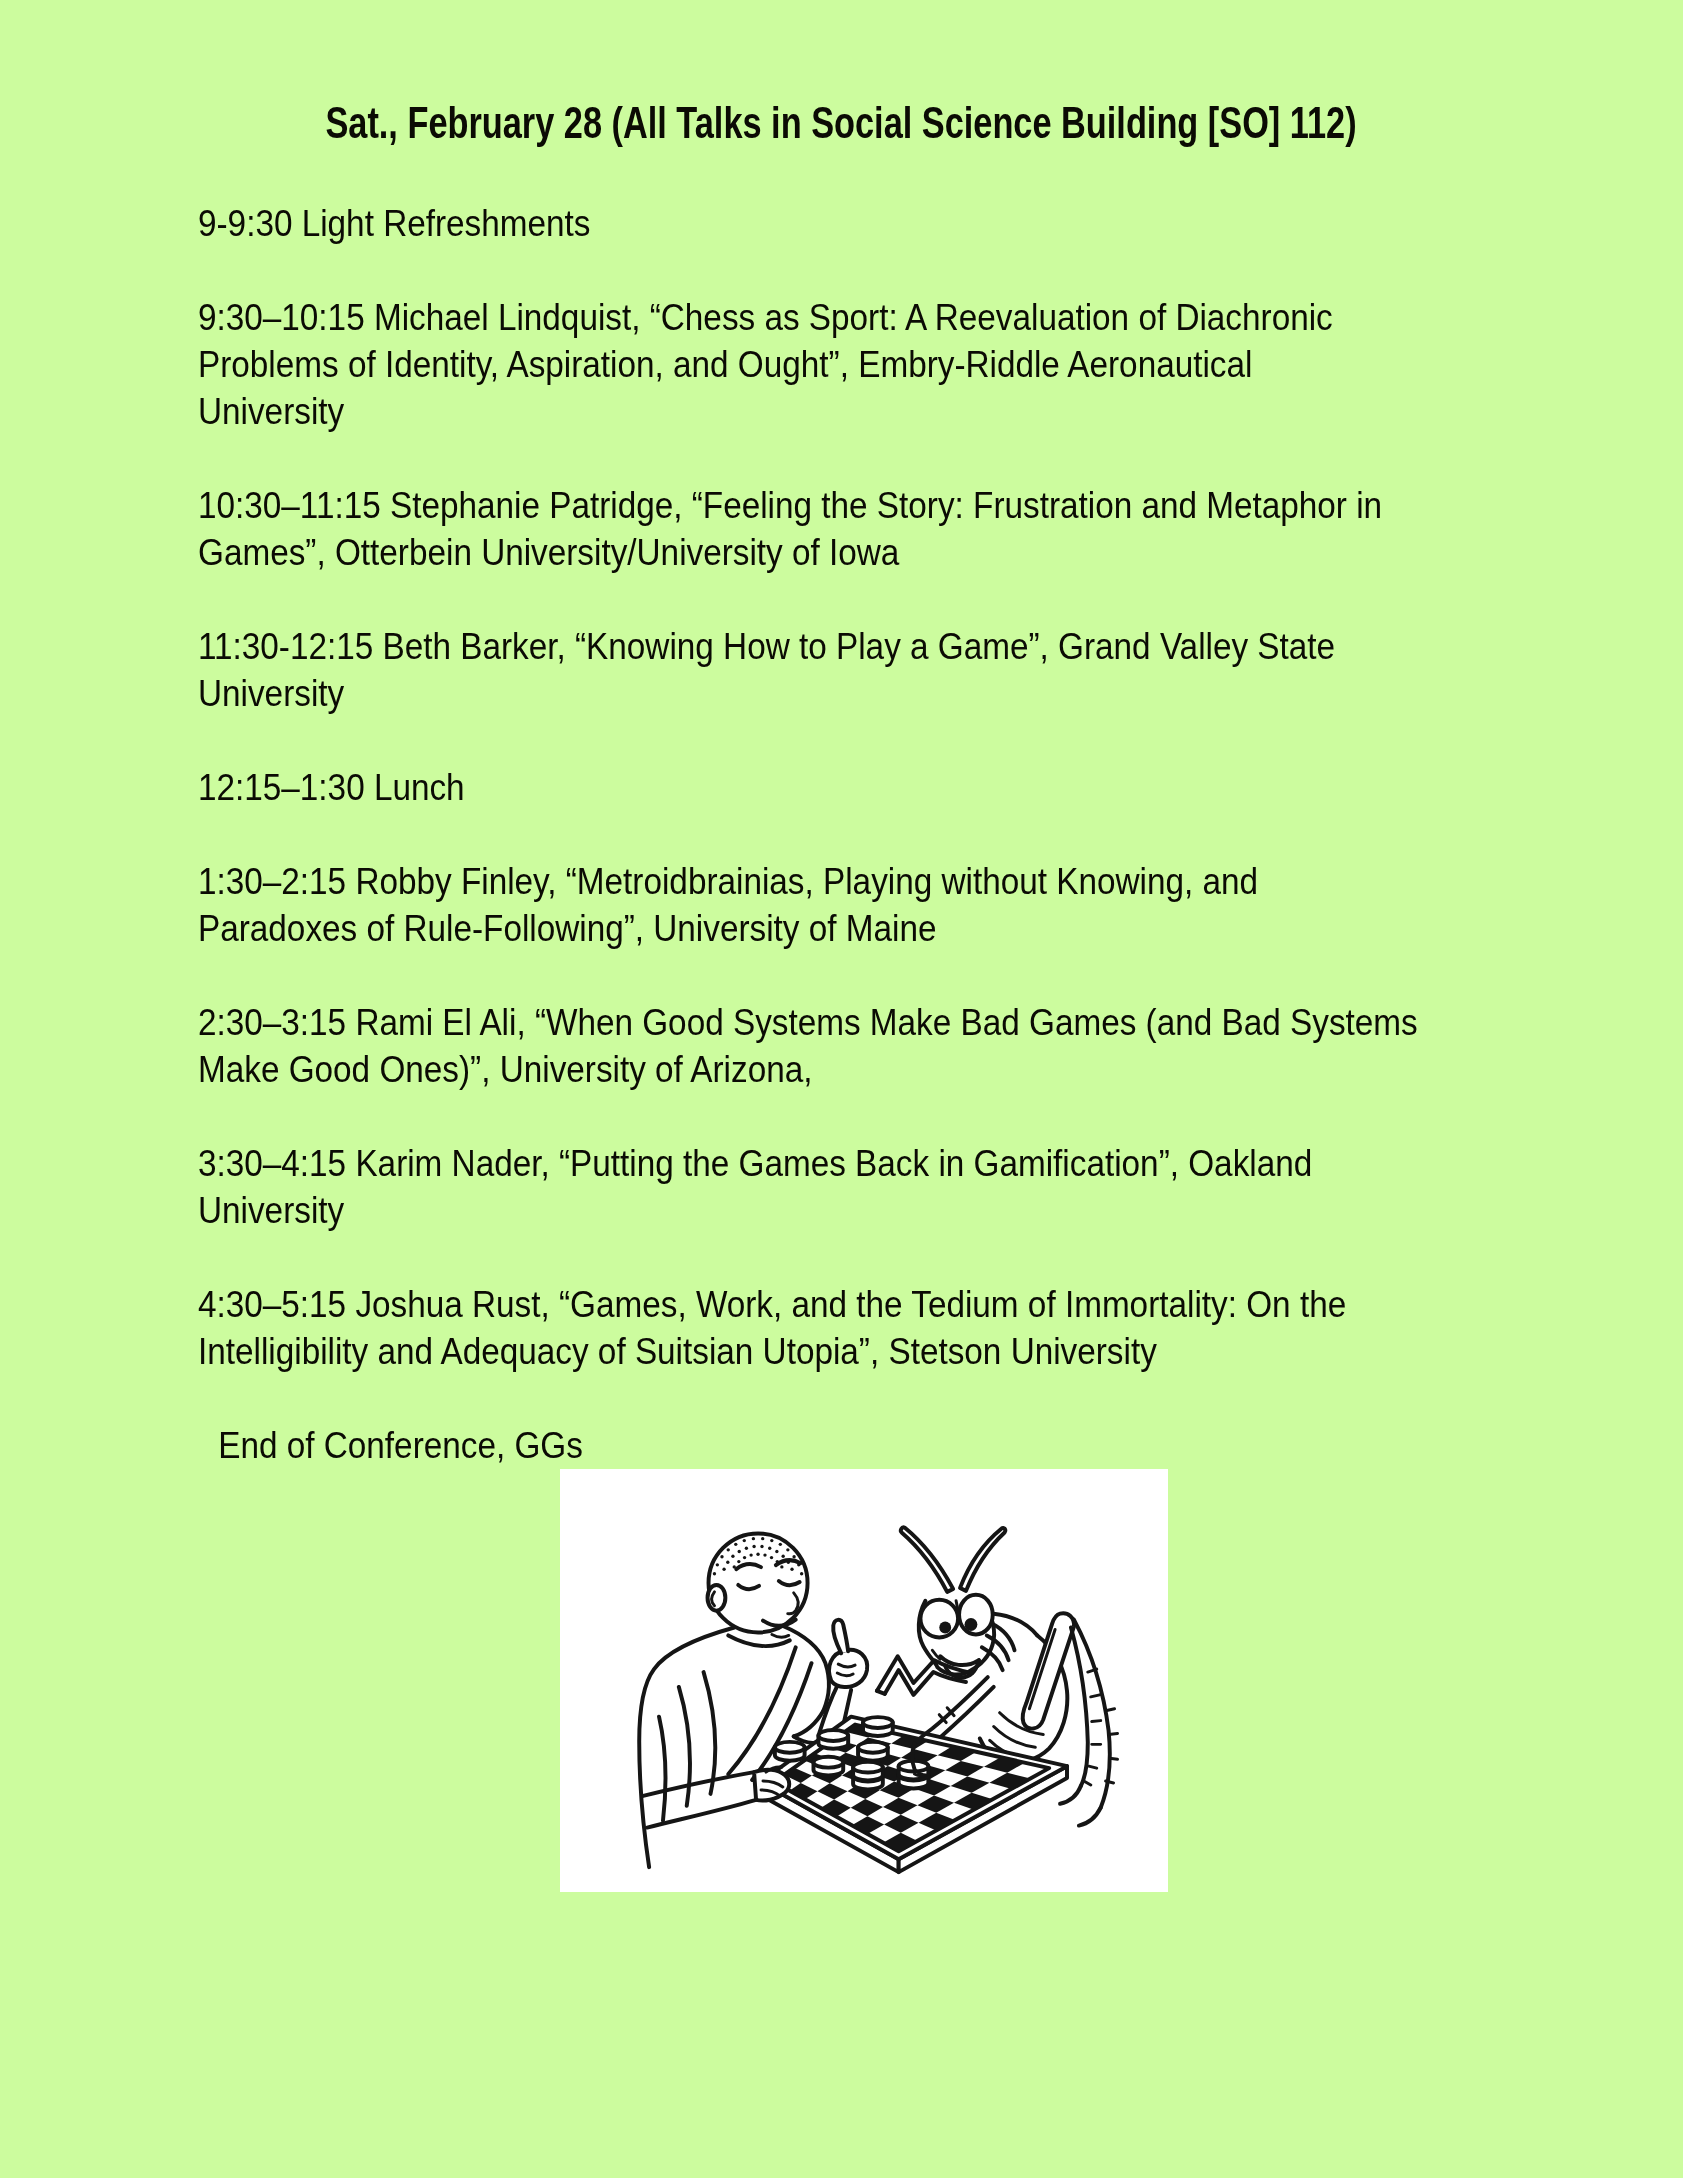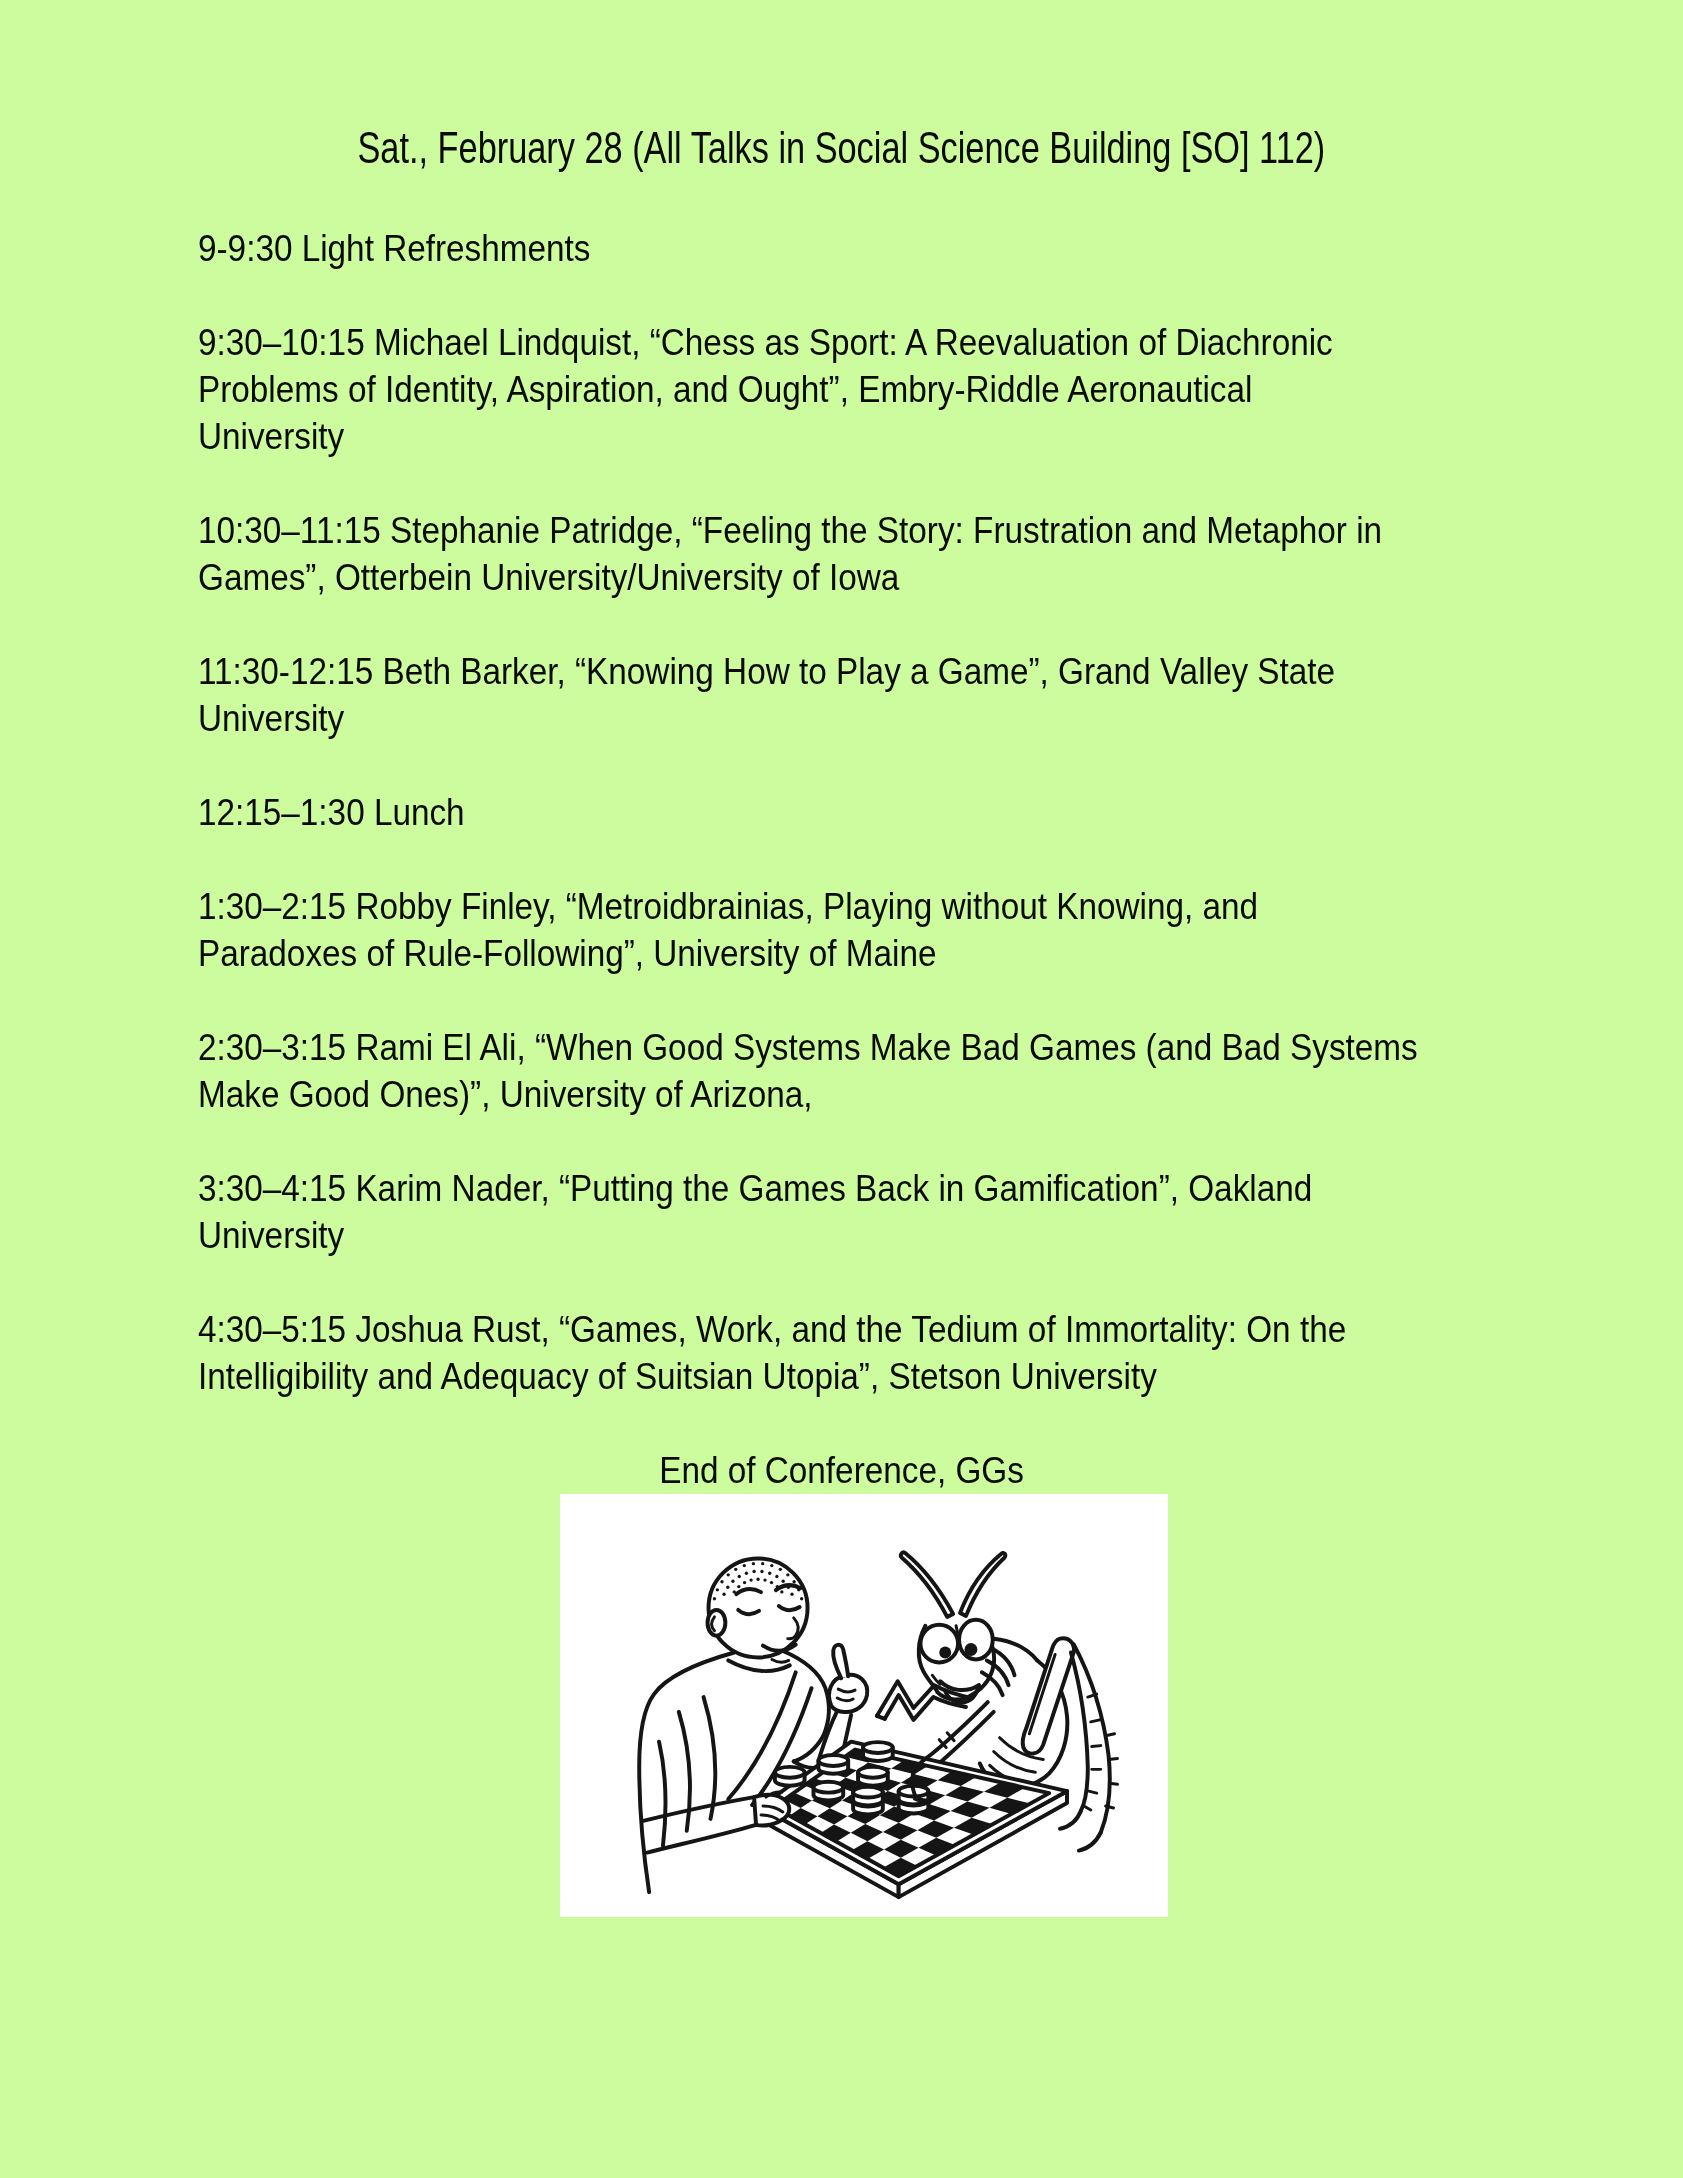--- a/index.html
+++ b/index.html
@@ -6,39 +6,39 @@
   body {
     width:1683px; height:2178px;
     background:#ccfc9e;
     font-family:"Liberation Sans", sans-serif;
     color:#0b0b04;
   }
   .sheet { position:relative; width:1683px; height:2178px; overflow:hidden; }
   .content { position:absolute; left:198px; top:0; width:1287px; }
 
   .title {
-    margin:120px 0 50px 0;
-    font-size:44px; font-weight:400;
+    margin:95px 0 50px 0;
+    font-size:44px; font-weight:700;
     display:flex; justify-content:center;text-align:center;
   }
   .title span {
     display:inline-block; white-space:pre; line-height:55px;
     transform:scaleX(0.78); transform-origin:50% 50%;
   }
 
   .para {
     margin:0 0 47px 0;
     font-size:37px; line-height:47px;
     white-space:pre;
     transform:scaleX(0.90); transform-origin:0 50%;
   }
 
   .endline {
     margin:0; font-size:37px; line-height:47px;
-    display:flex; justify-content:center;
+    display:flex; 
   }
   .endline span {
     display:inline-block; white-space:pre;
     transform:scaleX(0.90); transform-origin:50% 50%;
   }
 
   .figure {
     width:608px; height:423px;
     margin:0 0 0 362px;
     background:#ffffff;

